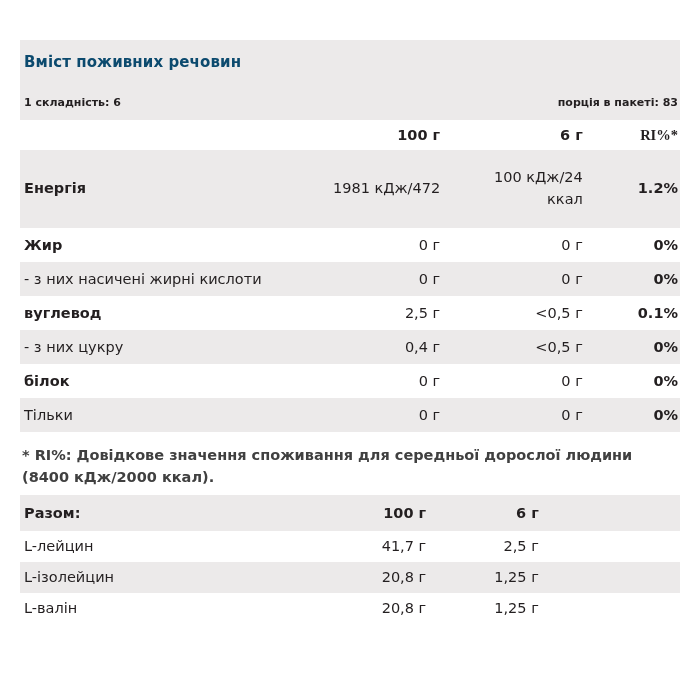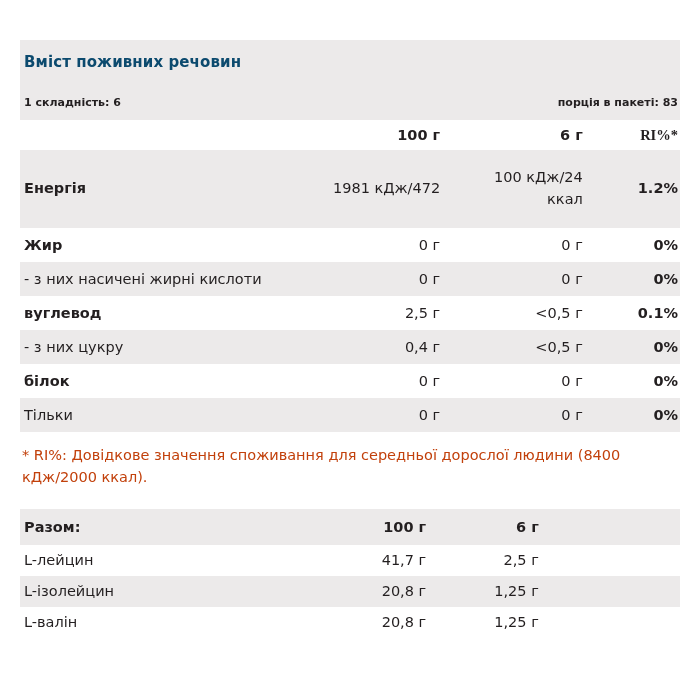--- a/index.html
+++ b/index.html
@@ -106,31 +106,32 @@
   .energy-row td.v1, .energy-row td.v2 {
     font-weight: normal;
   }
   .energy-row td.v3 { font-weight: bold; }
 
   
   .footnote {
     margin-top: 12px;
     font-size: 14.5px;
     line-height: 1.55;
-    color: #c2410c;
+    color: #404040;
     padding-left: 2px;
     padding-right: 40px;
+    font-weight: bold;
   }
 
   
   table.amino {
     width: 100%;
     border-collapse: collapse;
     table-layout: fixed;
-    margin-top: 20px;
+    margin-top: 6px;
     font-size: 14.5px;
   }
   table.amino td { padding: 0; vertical-align: middle; }
   .amino-head td {
     height: 36px;
     background: #eceaea;
     font-weight: bold;
   }
   .amino-head td.label { padding-left: 4px; text-align: left; }
   .amino-head td.c1 { text-align: right; padding-right: 36px; }

